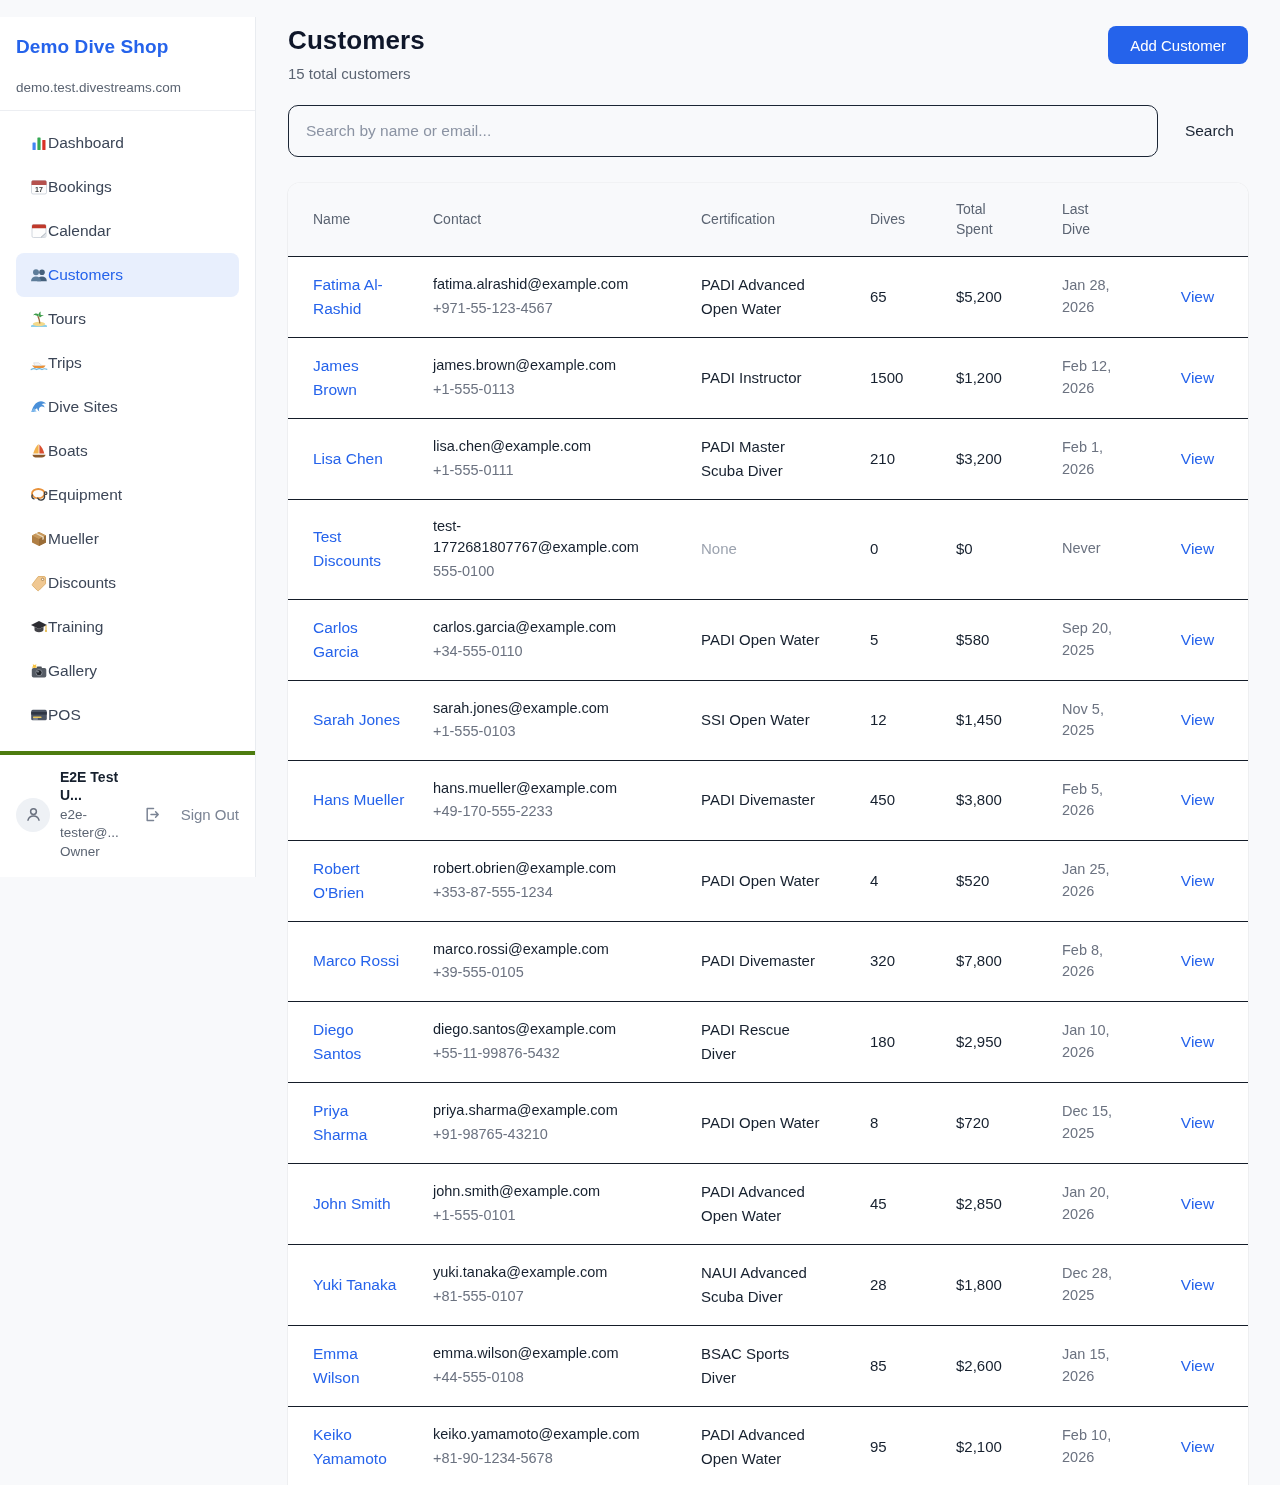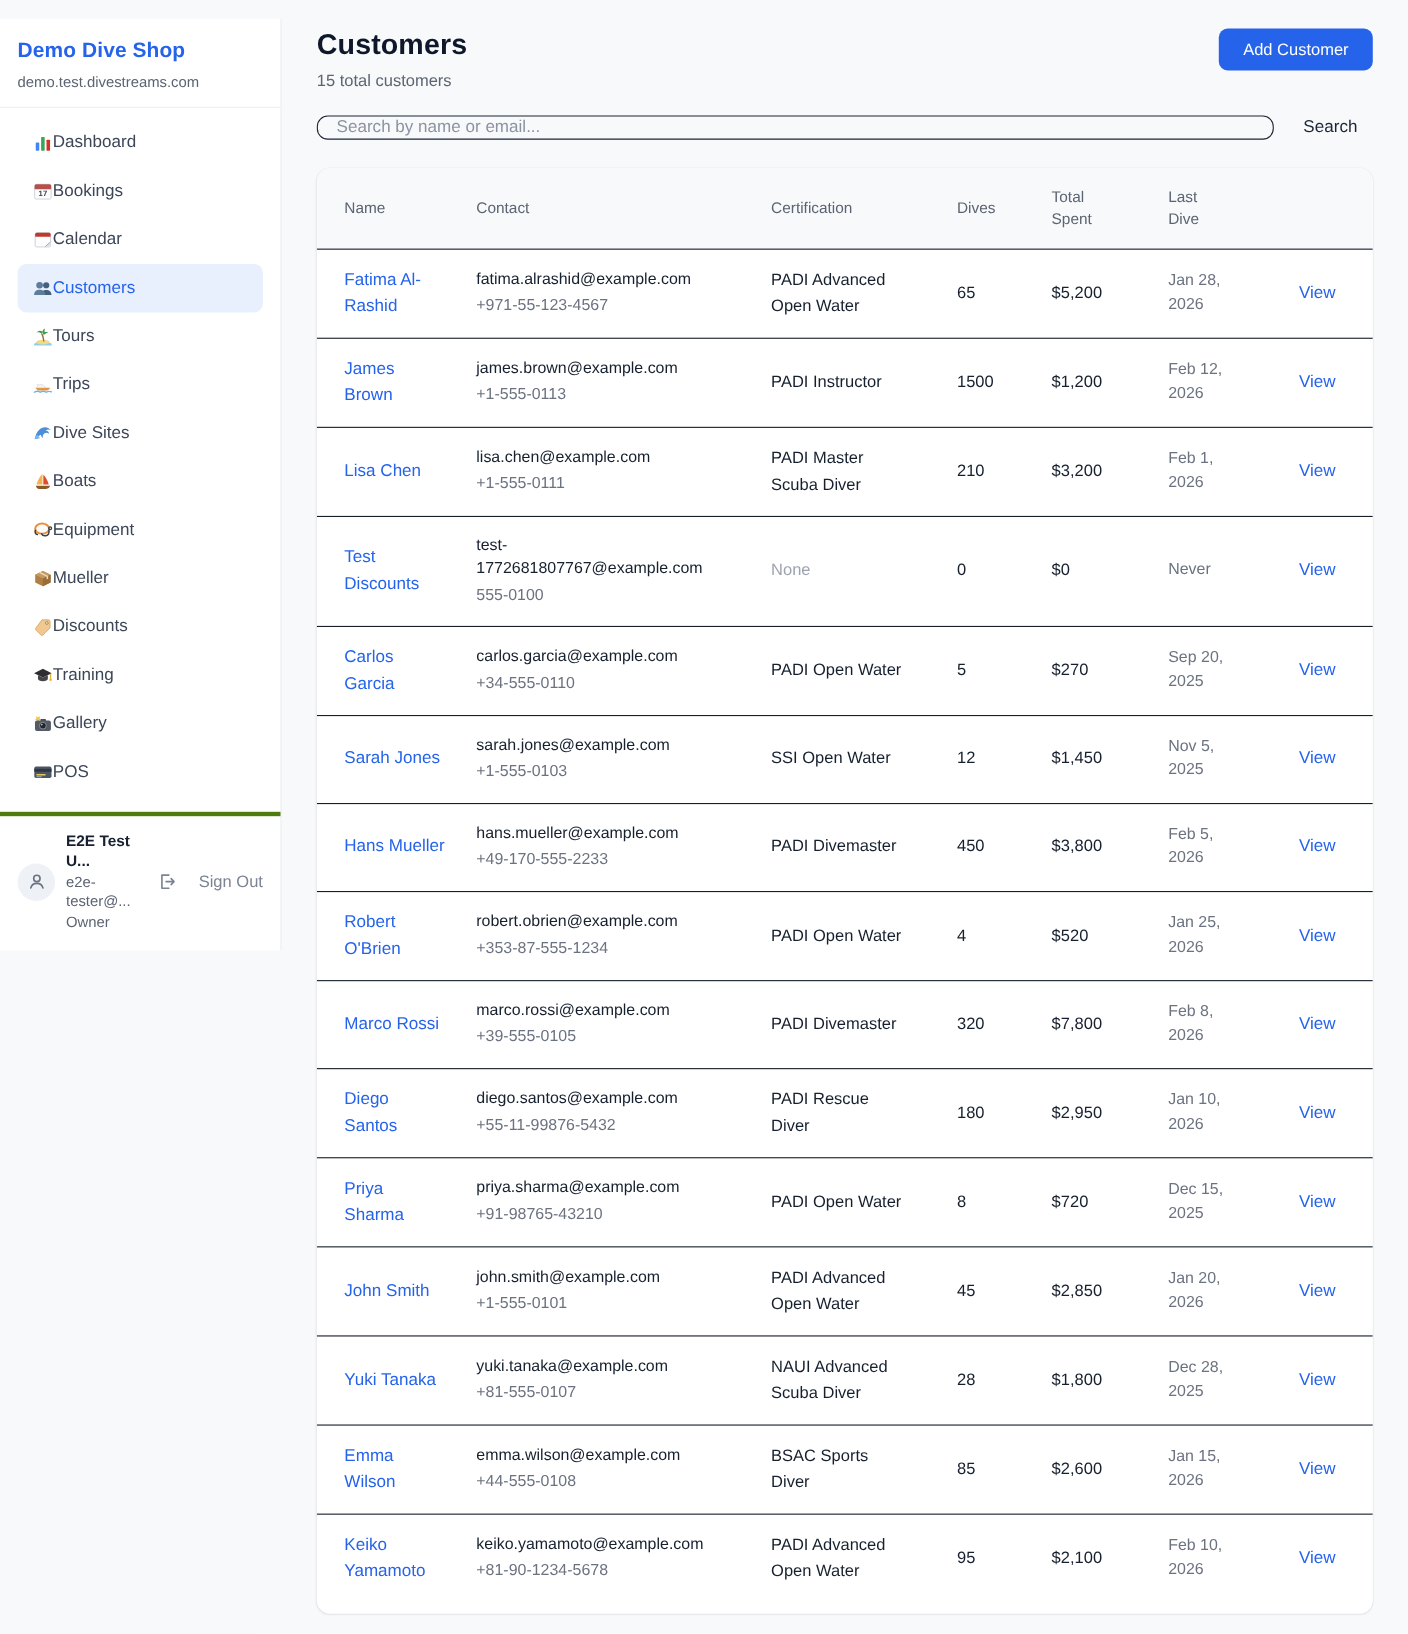--- a/index.html
+++ b/index.html
@@ -12,21 +12,21 @@
   }
   a { text-decoration:none; cursor:pointer; }
 
   
   .sidebar {
     position:absolute; left:0; top:17px; width:256px;
     background:#fff; border-right:1px solid #e9ecf0;
   }
   .sidebar-header { padding:19px 16px 15px; border-bottom:1px solid #eceef2; }
   .shop-name { color:#2563eb; font-size:19px; font-weight:700; letter-spacing:.1px; }
-  .shop-domain { color:#5b6472; font-size:13.5px; margin-top:9px; }
+  .shop-domain { color:#5b6472; font-size:13.5px; margin-top:22px; }
   .nav { padding:10px 0 14px; }
   .nav-item {
     display:flex; align-items:center; 
     height:44px; margin:0 16px; padding:0 14px;
     border-radius:8px; cursor:pointer;
     font-size:15.5px; color:#3c4657;
   }
   .nav-item.active { background:#e8effd; color:#2563eb; }
   .nav-icon { width:18px; height:18px; display:inline-flex; flex:0 0 18px; }
   .nav-icon svg { width:18px; height:18px; }
@@ -52,21 +52,21 @@
   .page-header { display:flex; justify-content:space-between; align-items:flex-start; }
   .page-title { font-size:26px; font-weight:700; color:#0f172a; letter-spacing:.1px; }
   .page-subtitle { font-size:15px; color:#5b6472; margin-top:9px; }
   .add-btn {
     background:#2563eb; color:#fff; border:none; border-radius:8px;
     height:38px; padding:0 22px; font-size:15px; font-weight:500;
     font-family:inherit; cursor:pointer; margin-top:1px;
   }
   .search-row { display:flex; align-items:center; margin-top:23px; }
   .search-input {
-    flex:1; height:22px; background:transparent;
+    flex:1; height:52px; background:transparent;
     border:1.5px solid #1b2534; border-radius:10px;
     padding:0 17px; font-size:15.5px; font-family:inherit; color:#0f172a;
   }
   .search-input::placeholder { color:#8b93a3; }
   .search-btn {
     background:none; border:none; font-family:inherit; cursor:pointer;
     color:#1b2534; font-size:15.5px; font-weight:500; padding:0 14px 0 27px;
   }
 
   
@@ -425,21 +425,21 @@
       <div class="email">carlos.garcia@example.com</div>
       <div class="phone">+34-555-0110</div>
     </div>
     <div class="td c-cert">
       <span class="cert-text">PADI Open Water</span>
     </div>
     <div class="td c-dives">
       <span class="num-text">5</span>
     </div>
     <div class="td c-total">
-      <span class="num-text">$270</span>
+      <span class="num-text">$580</span>
     </div>
     <div class="td c-last">
       <span class="last-text">Sep 20, 2025</span>
     </div>
     <div class="td c-view">
       <a class="view-link">View</a>
     </div>
   </div>
 
   <div class="trow">

